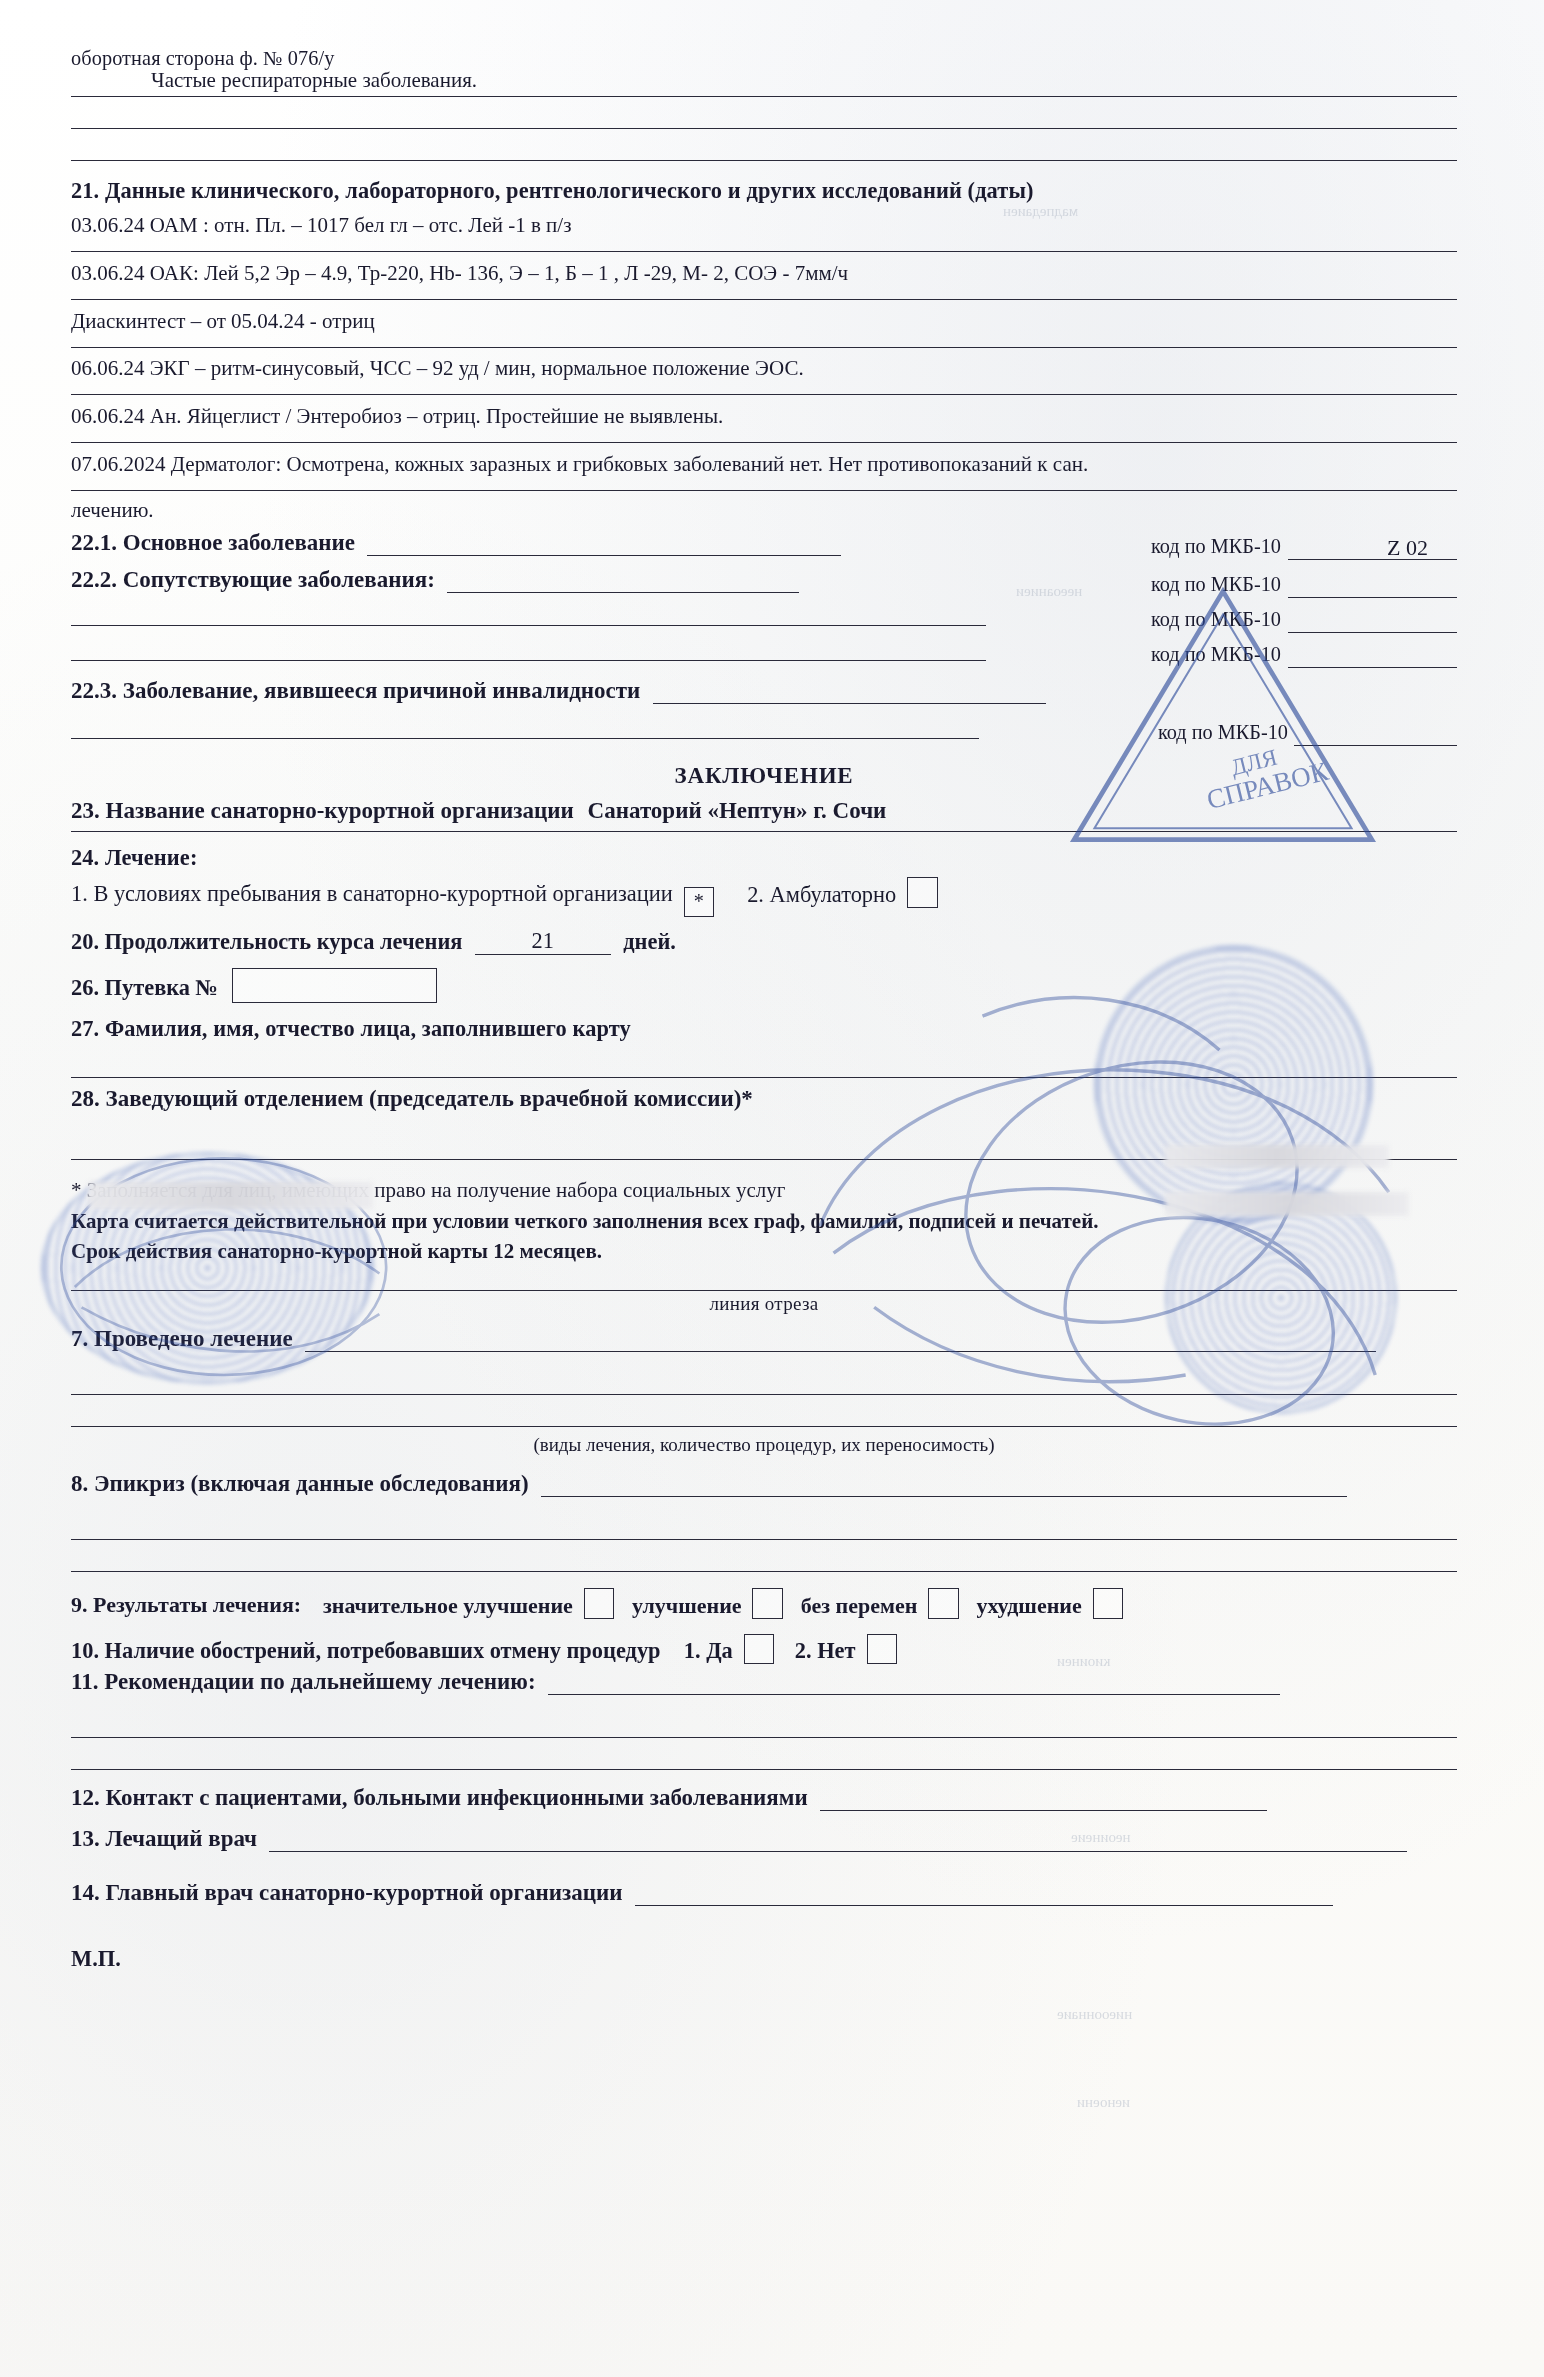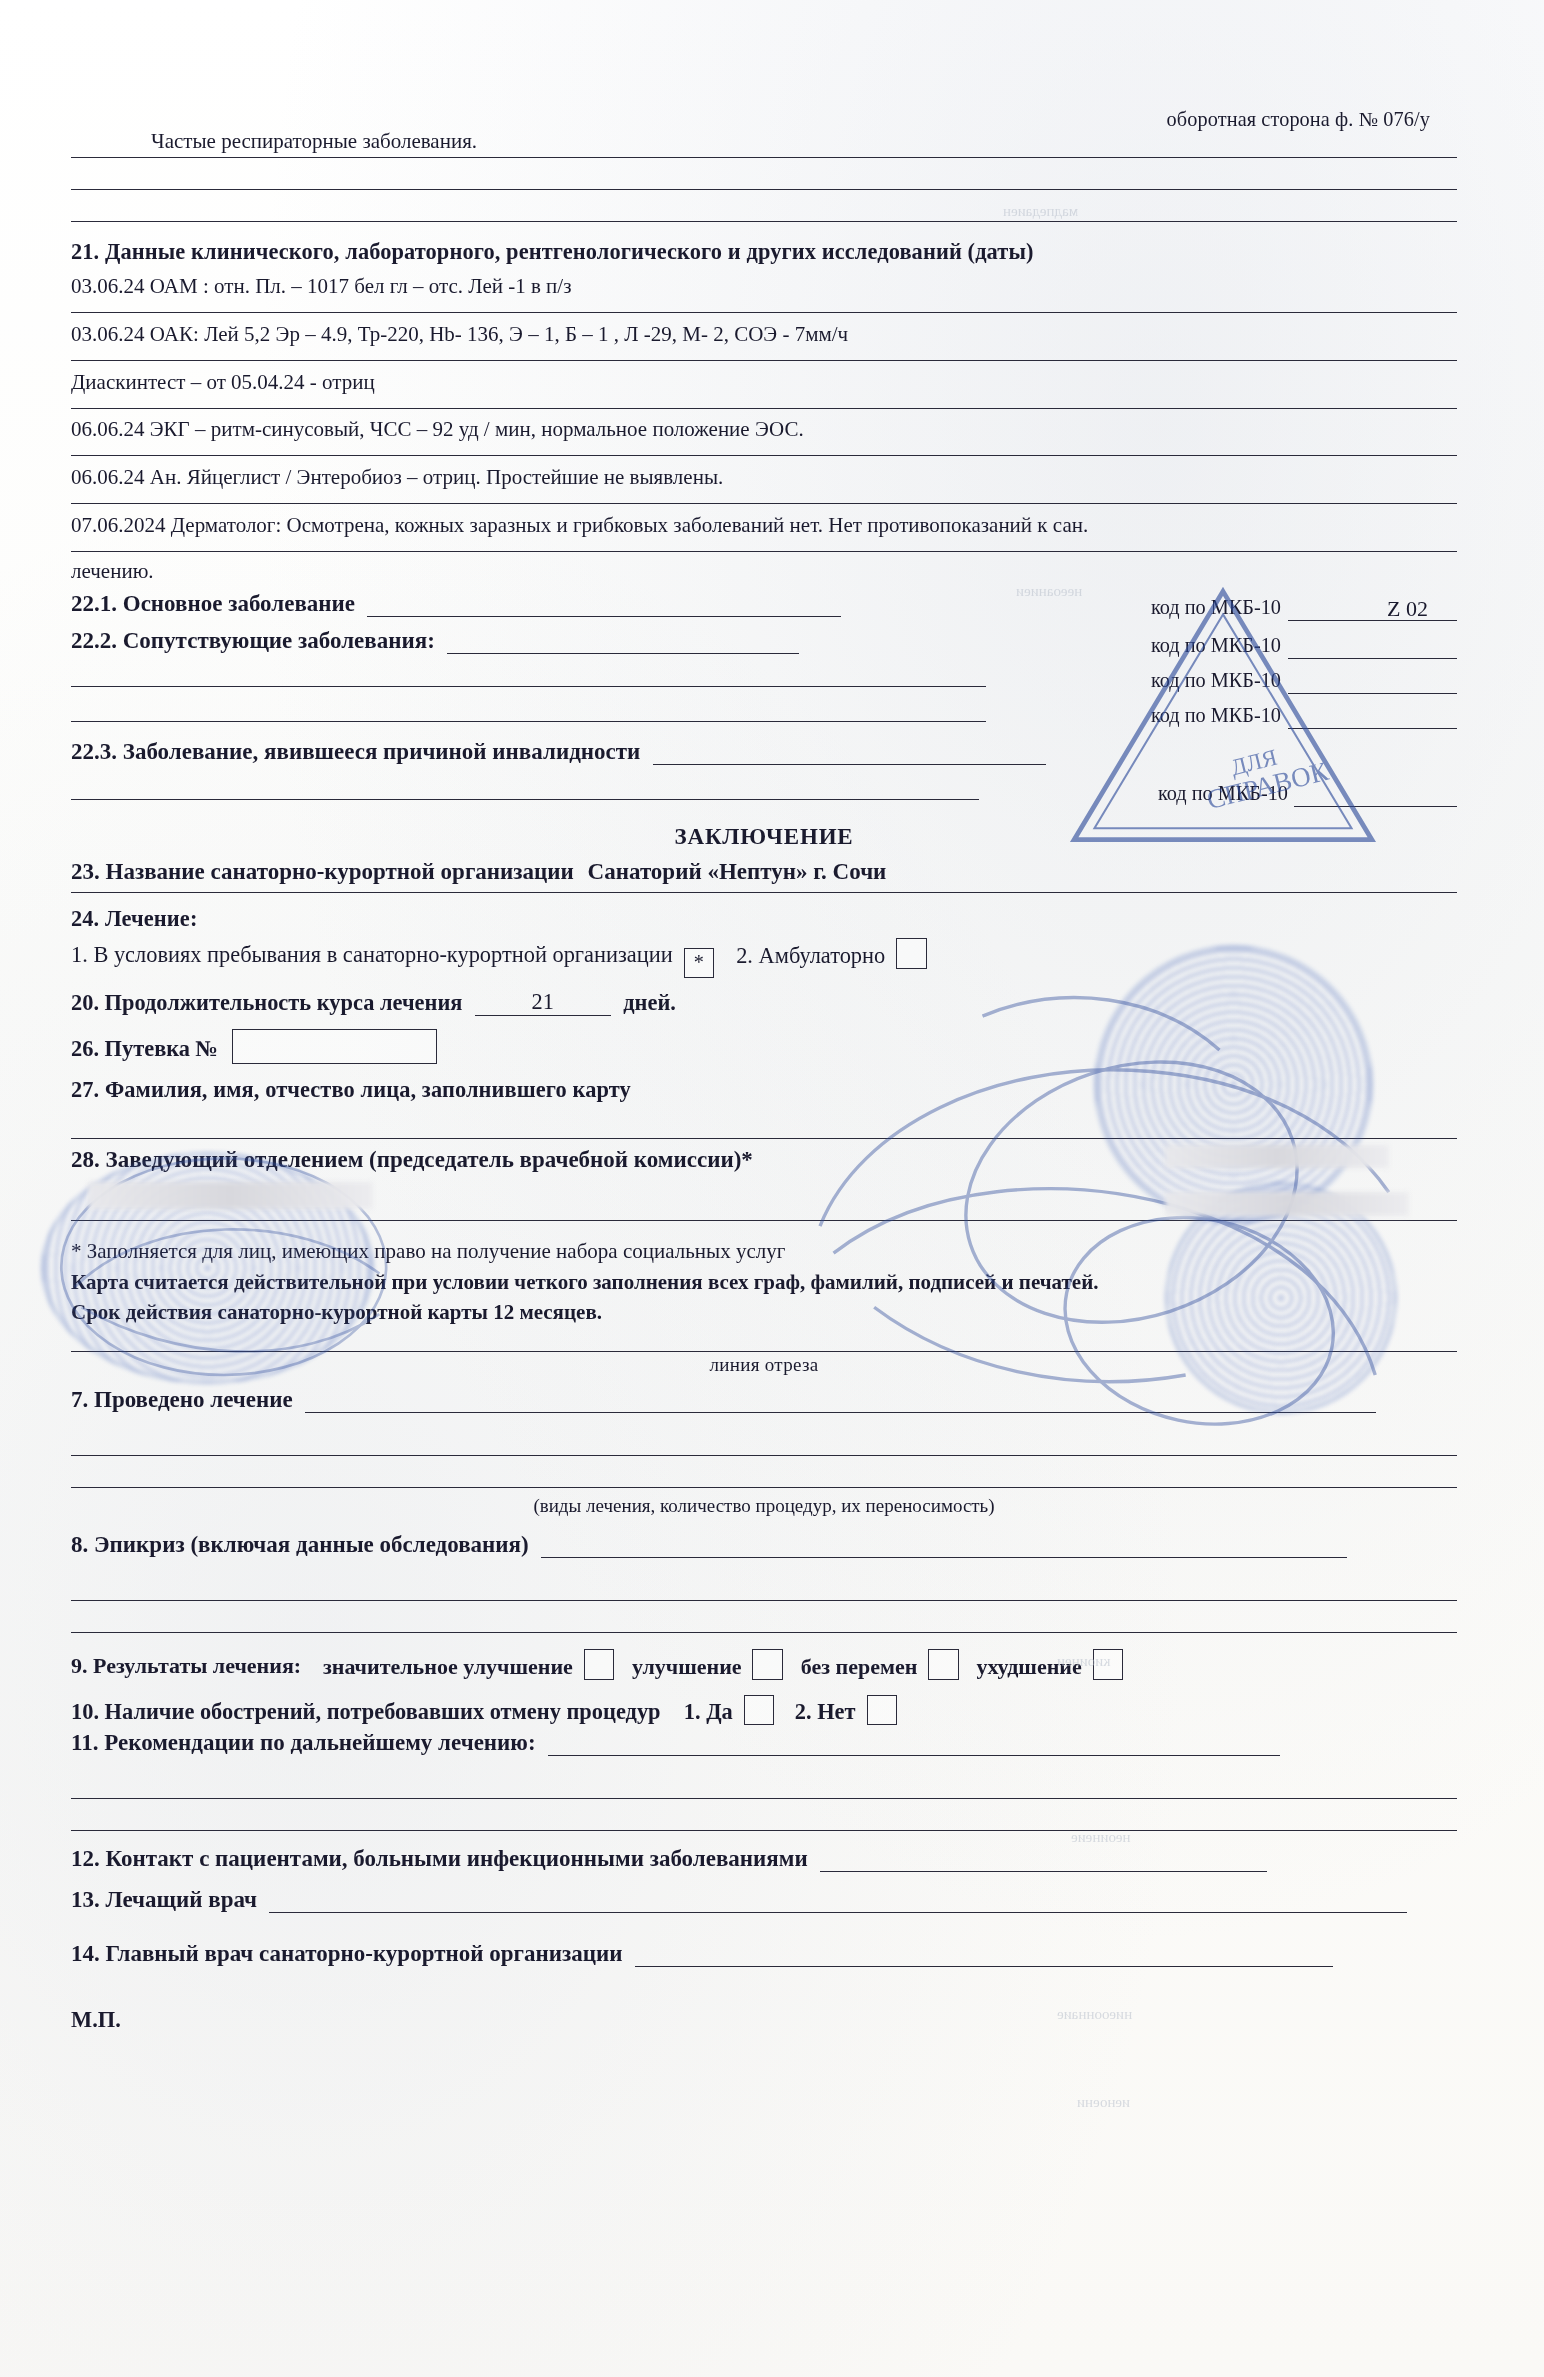--- a/index.html
+++ b/index.html
@@ -21,26 +21,25 @@
       linear-gradient(180deg, #ffffff 0%, #fcfcfa 40%, #faf9f6 100%);
   }
   .sheet {
     position:absolute;
     left:0; top:0; right:0; bottom:0;
     padding: 0 88px 0 71px;
     box-sizing: border-box;
   }
 
   .hdr-right {
-    text-align:right;
+    text-align:left;
     font-size:20.3px;
-    padding-top:91px;
+    padding-top:47px;
     padding-right:27px;
     letter-spacing:0.1px;
-    margin-top:17px;
   }
 
   .row { position:relative; }
 
   
   .b { font-weight:bold; }
   .t33 { font-size:23px; }
 
   .q20 {
     margin-top:15px;
@@ -253,21 +252,21 @@
   <div class="row" style="margin-top:9.5px; height:37px;">
     <span class="b t33">23. Название санаторно-курортной организации</span>
     <span class="b t33" style="margin-left:11px;">Санаторий «Нептун» г. Сочи</span>
     <span style="position:absolute; left:0; right:0; bottom:2.7px; border-bottom:1.5px solid #2a2a3a;"></span>
   </div>
 
   <div class="sect-title" style="margin-top:9.5px;">24. Лечение:</div>
   <div style="margin-top:6.8px; font-size:22.4px;">
     <span>1. В условиях пребывания в санаторно-курортной организации</span>
     <span class="cb">*</span>
-    <span style="margin-left:11px;">2. Амбулаторно</span>
+    <span style="margin-left:22px;">2. Амбулаторно</span>
     <span class="cb"></span>
   </div>
 
   <div style="margin-top:11px; font-size:22.4px; font-weight:bold;">
     <span>20. Продолжительность курса лечения</span>
     <span class="inline-line" style="width:136px; text-align:center; font-weight:normal; margin:0 6.8px;">21</span>
     <span>дней.</span>
   </div>
 
   <div style="margin-top:12.2px; font-size:22.4px; font-weight:bold;">

